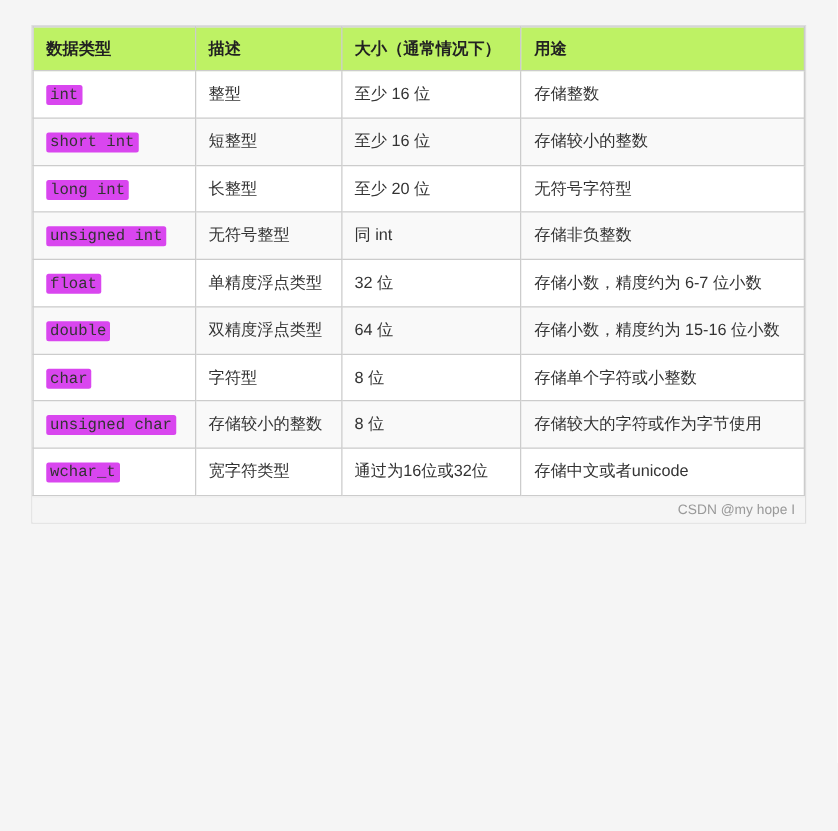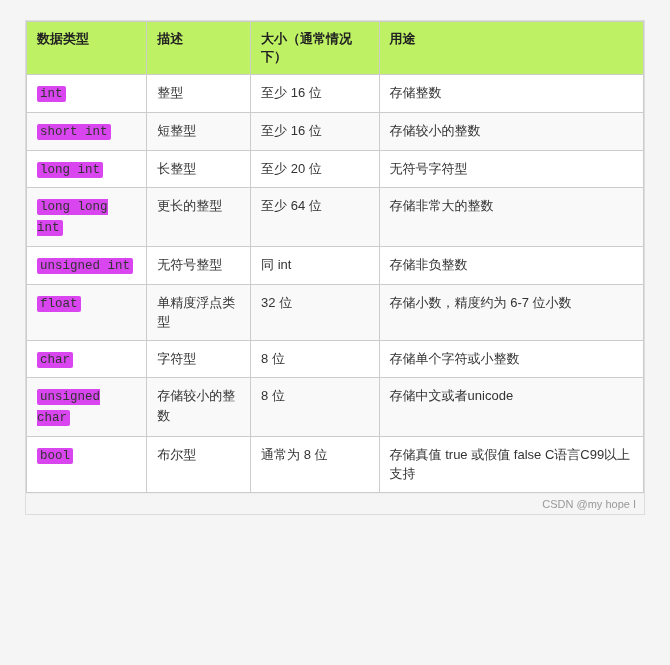--- a/index.html
+++ b/index.html
@@ -105,51 +105,51 @@
           <td>至少 16 位</td>
           <td>存储较小的整数</td>
         </tr>
         <tr>
           <td><span class="code-font">long int</span></td>
           <td>长整型</td>
           <td>至少 20 位</td>
           <td>无符号字符型</td>
         </tr>
         <tr>
-          <td><span class="code-font">long long int</span></td>
-          <td>更长的整型</td>
-          <td>至少 64 位</td>
-          <td>存储非常大的整数</td>
-        </tr>
-        <tr>
           <td><span class="code-font">unsigned int</span></td>
           <td>无符号整型</td>
           <td>同 int</td>
           <td>存储非负整数</td>
         </tr>
         <tr>
           <td><span class="code-font">float</span></td>
           <td>单精度浮点类型</td>
           <td>32 位</td>
           <td>存储小数，精度约为 6-7 位小数</td>
         </tr>
         <tr>
+          <td><span class="code-font">double</span></td>
+          <td>双精度浮点类型</td>
+          <td>64 位</td>
+          <td>存储小数，精度约为 15-16 位小数</td>
+        </tr>
+        <tr>
           <td><span class="code-font">char</span></td>
           <td>字符型</td>
           <td>8 位</td>
           <td>存储单个字符或小整数</td>
         </tr>
         <tr>
           <td><span class="code-font">unsigned char</span></td>
           <td>存储较小的整数</td>
           <td>8 位</td>
-          <td>存储中文或者unicode</td>
+          <td>存储较大的字符或作为字节使用</td>
         </tr>
         <tr>
-          <td><span class="code-font">bool</span></td>
-          <td>布尔型</td>
-          <td>通常为 8 位</td>
-          <td>存储真值 true 或假值 false C语言C99以上支持</td>
+          <td><span class="code-font">wchar_t</span></td>
+          <td>宽字符类型</td>
+          <td>通过为16位或32位</td>
+          <td>存储中文或者unicode</td>
         </tr>
       </tbody>
   </table>
   <div class="watermark">CSDN @my hope I</div>
 </div>
 
 </body></html>

